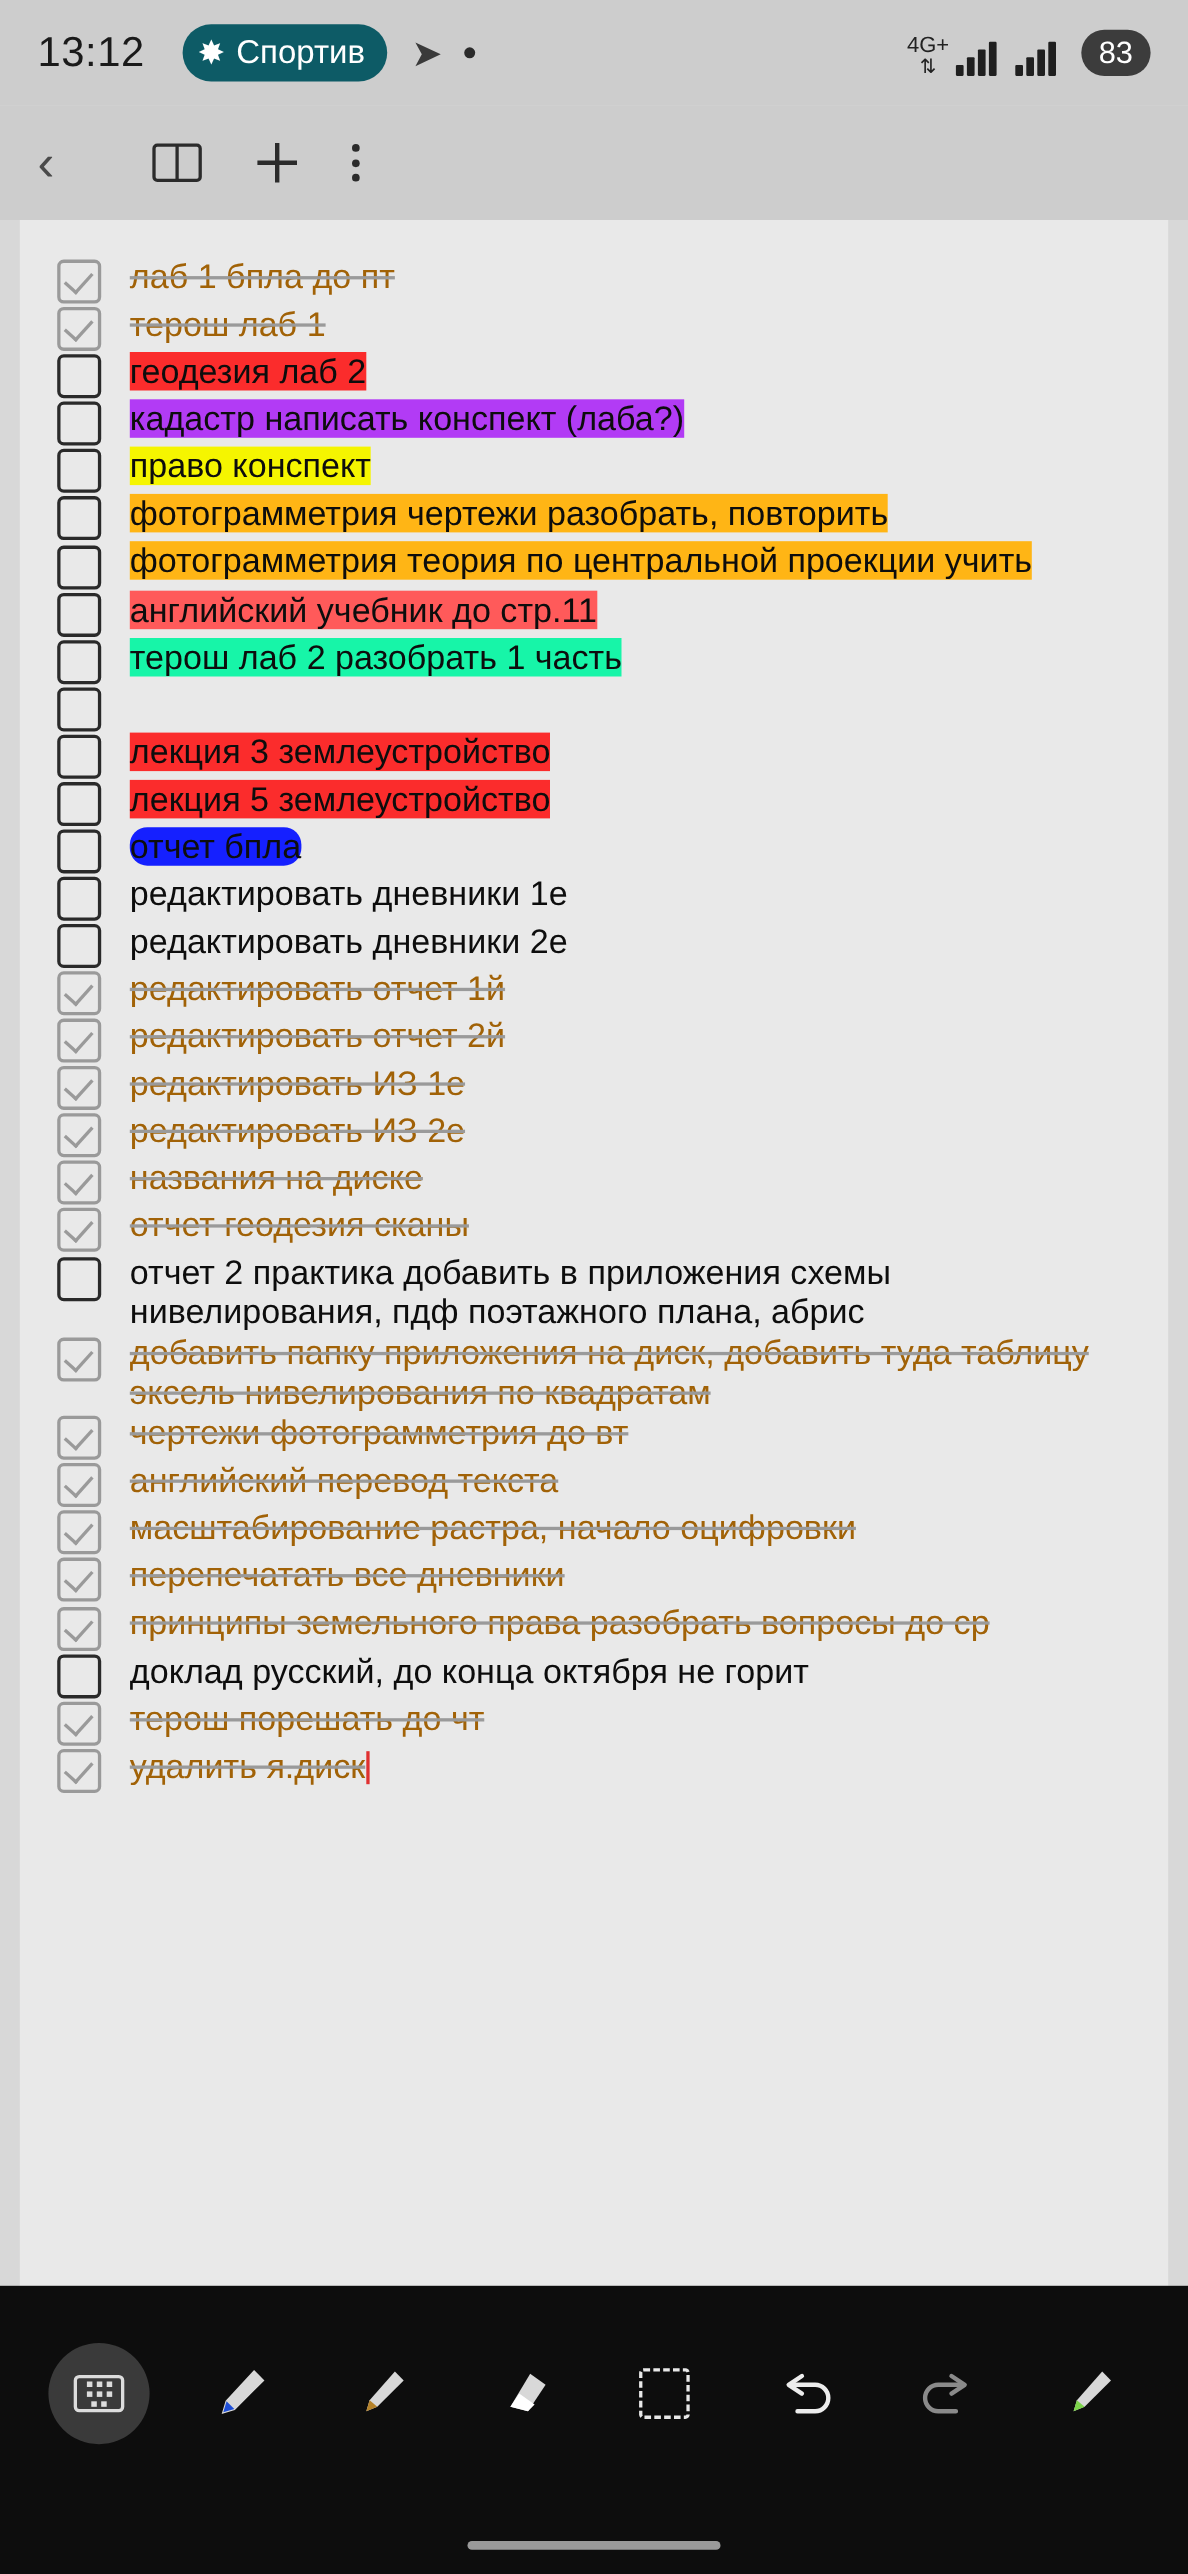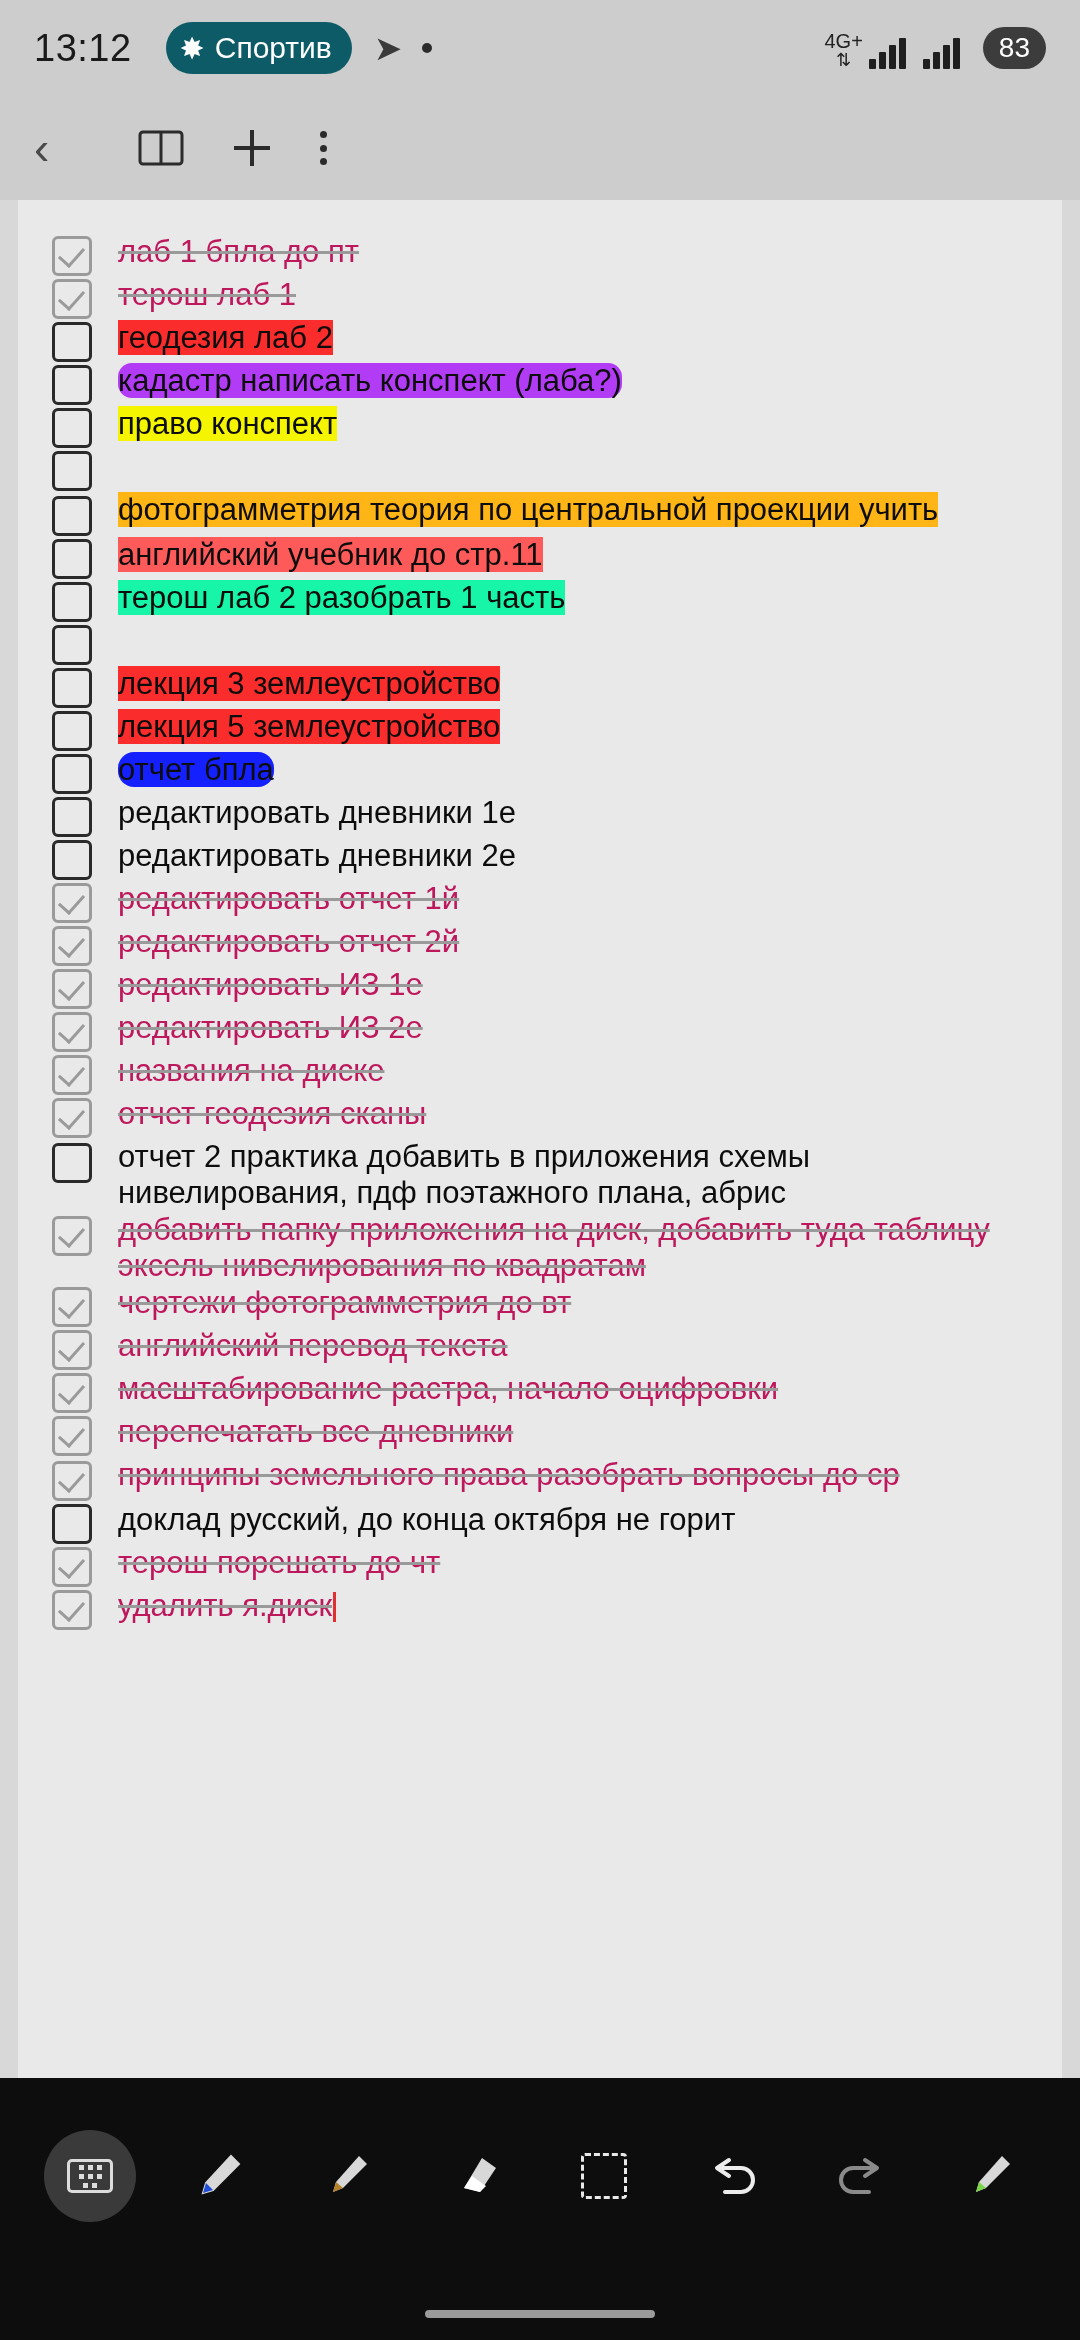--- a/index.html
+++ b/index.html
@@ -192,21 +192,21 @@
   }
   .txt {
     font-size: 31px;
     line-height: 36px;
     color: #0d0d0d;
     display: inline;
     box-decoration-break: clone;
     -webkit-box-decoration-break: clone;
   }
   .txt.done {
-    color: #be185d;
+    color: #a16207;
     text-decoration: line-through;
     text-decoration-color: #9a9a9a;
   }
   .row.tall .check { margin-top: 4px; }
 
   .caret {
     display: inline-block;
     width: 3px;
     height: 30px;
     background: #e03030;
@@ -342,28 +342,29 @@
       <div class="row">
         <div class="check done"></div>
         <div class="txt-wrap"><span class="txt done">терош лаб 1</span></div>
       </div>
       <div class="row">
         <div class="check"></div>
         <div class="txt-wrap"><span class="txt" style="background: rgb(251, 44, 44);">геодезия лаб 2</span></div>
       </div>
       <div class="row">
         <div class="check"></div>
-        <div class="txt-wrap"><span class="txt" style="background: rgb(178, 59, 245); border-radius: 14px;">кадастр написать конспект (лаба?)</span></div>
+        <div class="txt-wrap"><span class="txt" style="background: rgb(178, 59, 245);">кадастр написать конспект (лаба?)</span></div>
       </div>
       <div class="row">
         <div class="check"></div>
         <div class="txt-wrap"><span class="txt" style="background: rgb(245, 245, 0);">право конспект</span></div>
       </div>
       <div class="row">
         <div class="check"></div>
+        <div class="txt-wrap"><span class="txt" style="background: rgb(255, 181, 21);">фотограмметрия чертежи разобрать, повторить</span></div>
       </div>
       <div class="row tall">
         <div class="check"></div>
         <div class="txt-wrap"><span class="txt" style="background: rgb(255, 181, 21);">фотограмметрия теория по центральной проекции учить</span></div>
       </div>
       <div class="row">
         <div class="check"></div>
         <div class="txt-wrap"><span class="txt" style="background: rgb(255, 90, 90);">английский учебник до стр.11</span></div>
       </div>
       <div class="row">

